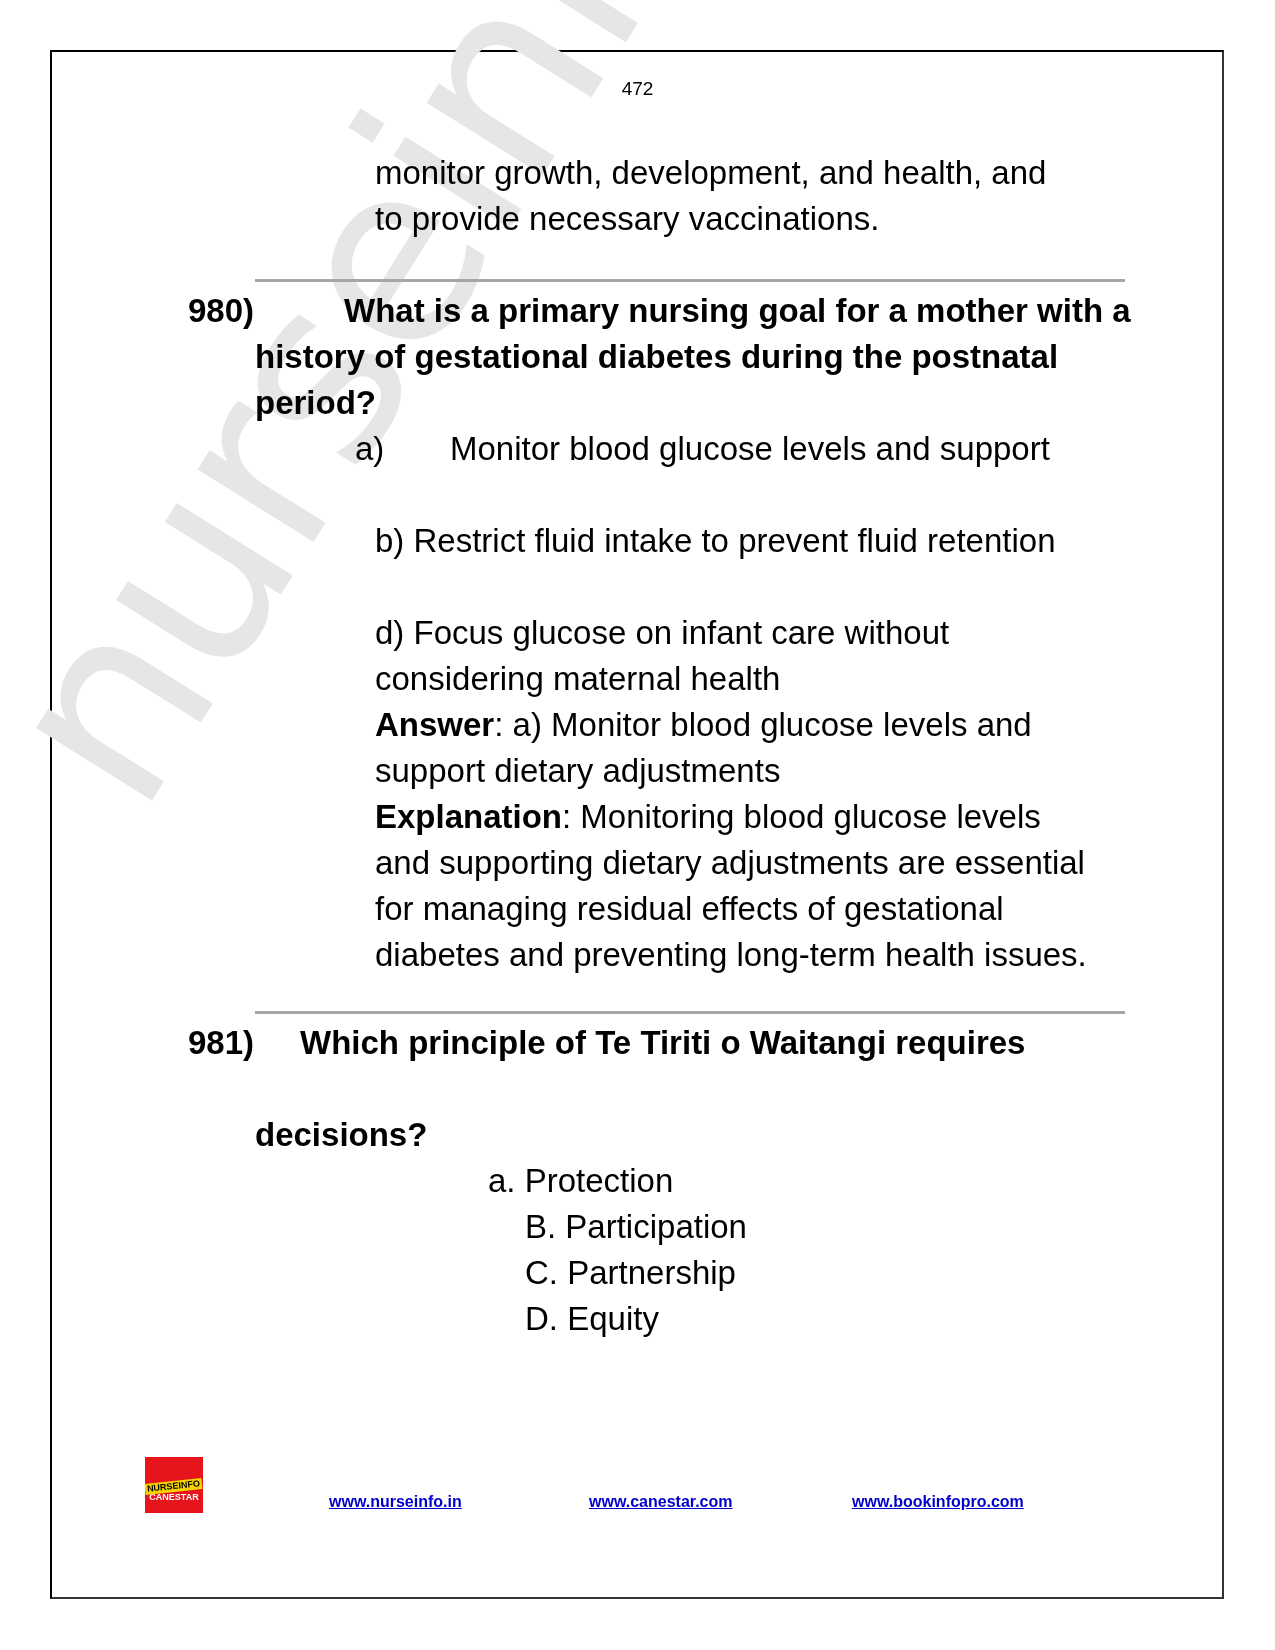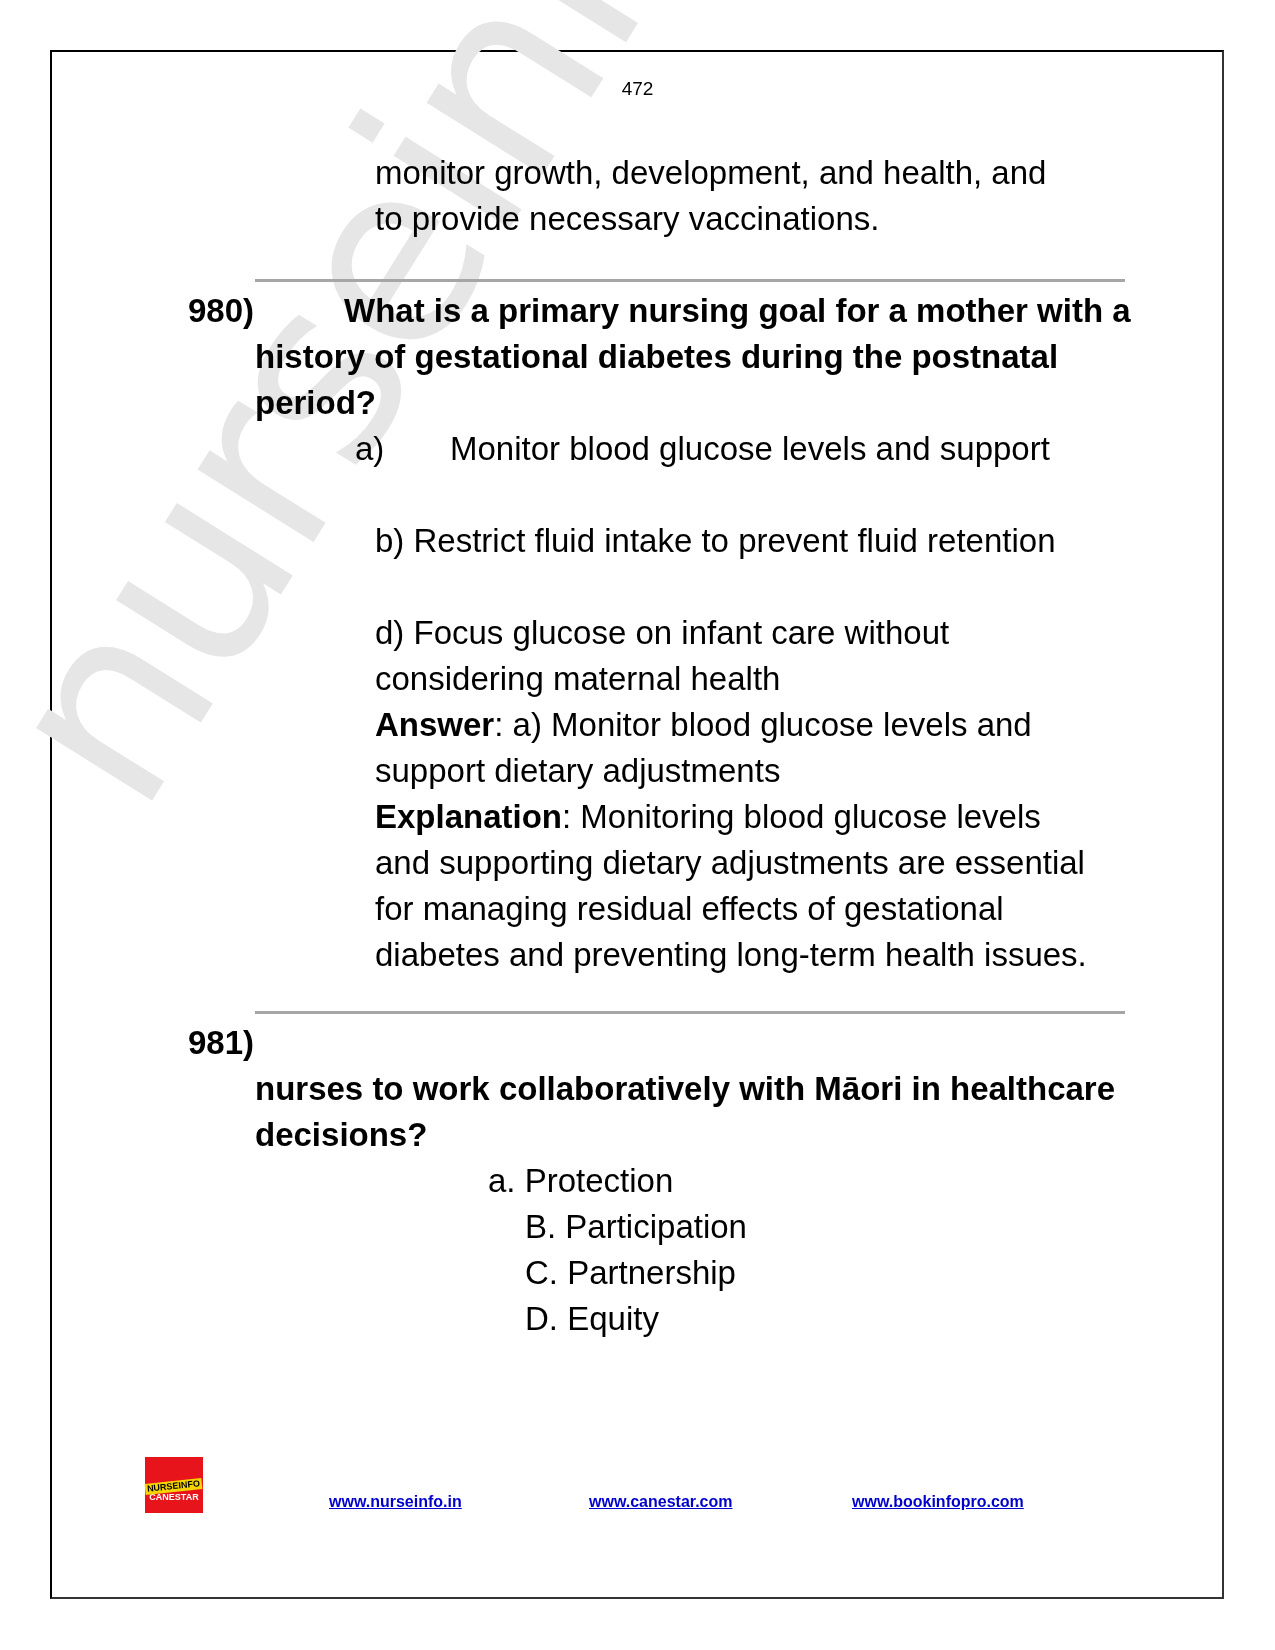--- a/index.html
+++ b/index.html
@@ -55,21 +55,21 @@
   <div class="line" style="left:375px; top:748px;">support dietary adjustments</div>
 
   <div class="line" style="left:375px; top:794px;"><span class="bold">Explanation</span><span>: Monitoring blood glucose levels</span></div>
   <div class="line" style="left:375px; top:840px;">and supporting dietary adjustments are essential</div>
   <div class="line" style="left:375px; top:886px;">for managing residual effects of gestational</div>
   <div class="line" style="left:375px; top:932px;">diabetes and preventing long-term health issues.</div>
 
   <div class="sep" style="top:1011px;"></div>
 
   <div class="qnum" style="left:188px; top:1020px;">981)</div>
-  <div class="line bold" style="left:255px; top:1066px;">nurses to work collaboratively with Māori in healthcare</div>
+  <div class="line bold" style="left:300px; top:1020px;">Which principle of Te Tiriti o Waitangi requires</div>
   <div class="line bold" style="left:255px; top:1112px;">decisions?</div>
 
   <div class="line" style="left:488px; top:1158px;">a. Protection</div>
   <div class="line" style="left:525px; top:1204px;">B. Participation</div>
   <div class="line" style="left:525px; top:1250px;">C. Partnership</div>
   <div class="line" style="left:525px; top:1296px;">D. Equity</div>
 
   <div class="logo">
     <span class="l1">NURSEINFO</span>
     <span class="l2">CANESTAR</span>

